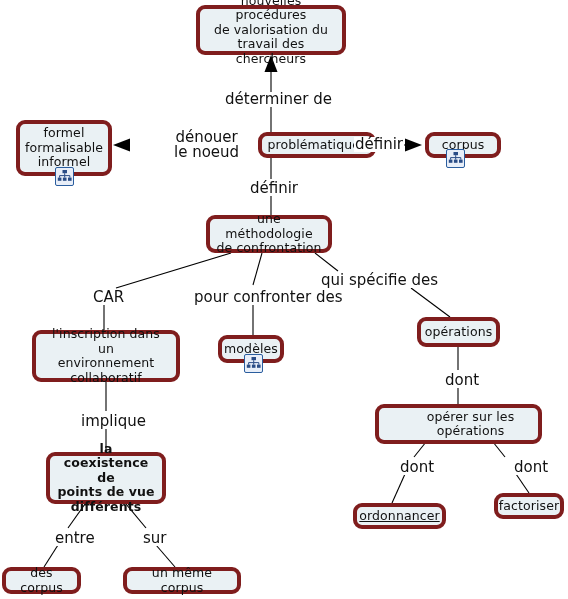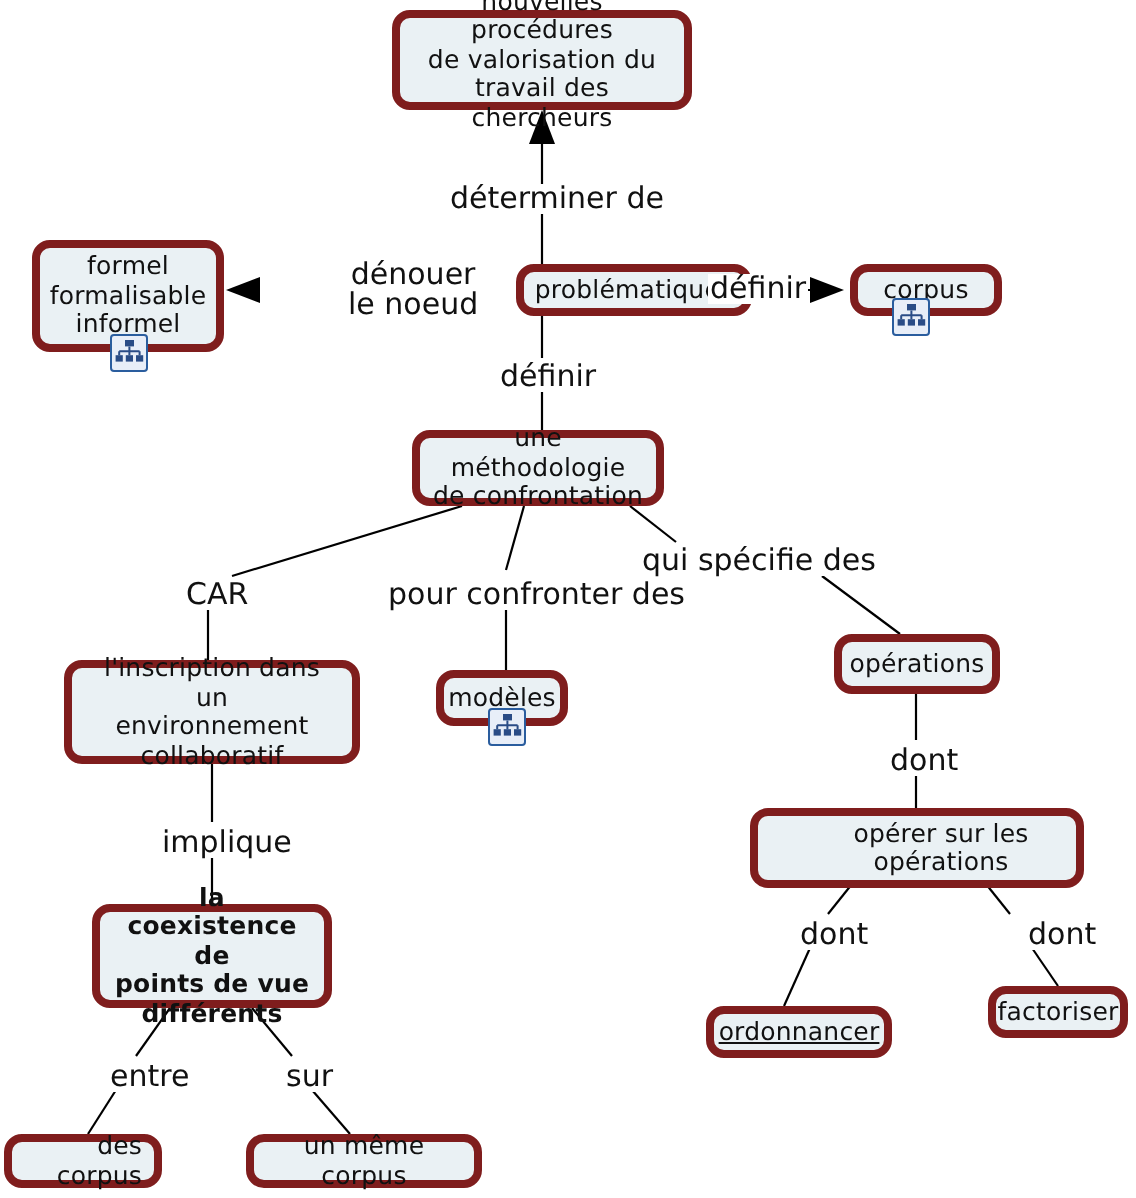--- a/index.html
+++ b/index.html
@@ -192,21 +192,21 @@
         <div class="label">la coexistence de
 points de vue
 différents</div>
       </div>
       <div class="node" style="left: 353px; top: 503px; width: 93px; height: 26px; text-decoration: underline;">
         <div class="label">ordonnancer</div>
       </div>
       <div class="node" style="left: 494px; top: 493px; width: 70px; height: 26px;">
         <div class="label">factoriser</div>
       </div>
-      <div class="node" style="left: 2px; top: 567px; width: 79px; height: 27px; text-align: right;">
+      <div class="node" style="left: 2px; top: 567px; width: 79px; height: 27px;">
         <div class="label">des corpus</div>
       </div>
       <div class="node" style="left: 123px; top: 567px; width: 118px; height: 27px; align-items: flex-end;">
         <div class="label">un même corpus</div>
       </div>
     </div>
   <div id="labels-layer">
       <div class="link-label" style="left: 224px; top: 92px;">déterminer de</div>
       <div class="link-label" style="left: 138px; top: 130px; margin-left: 35px;">dénouer
 le noeud</div>

